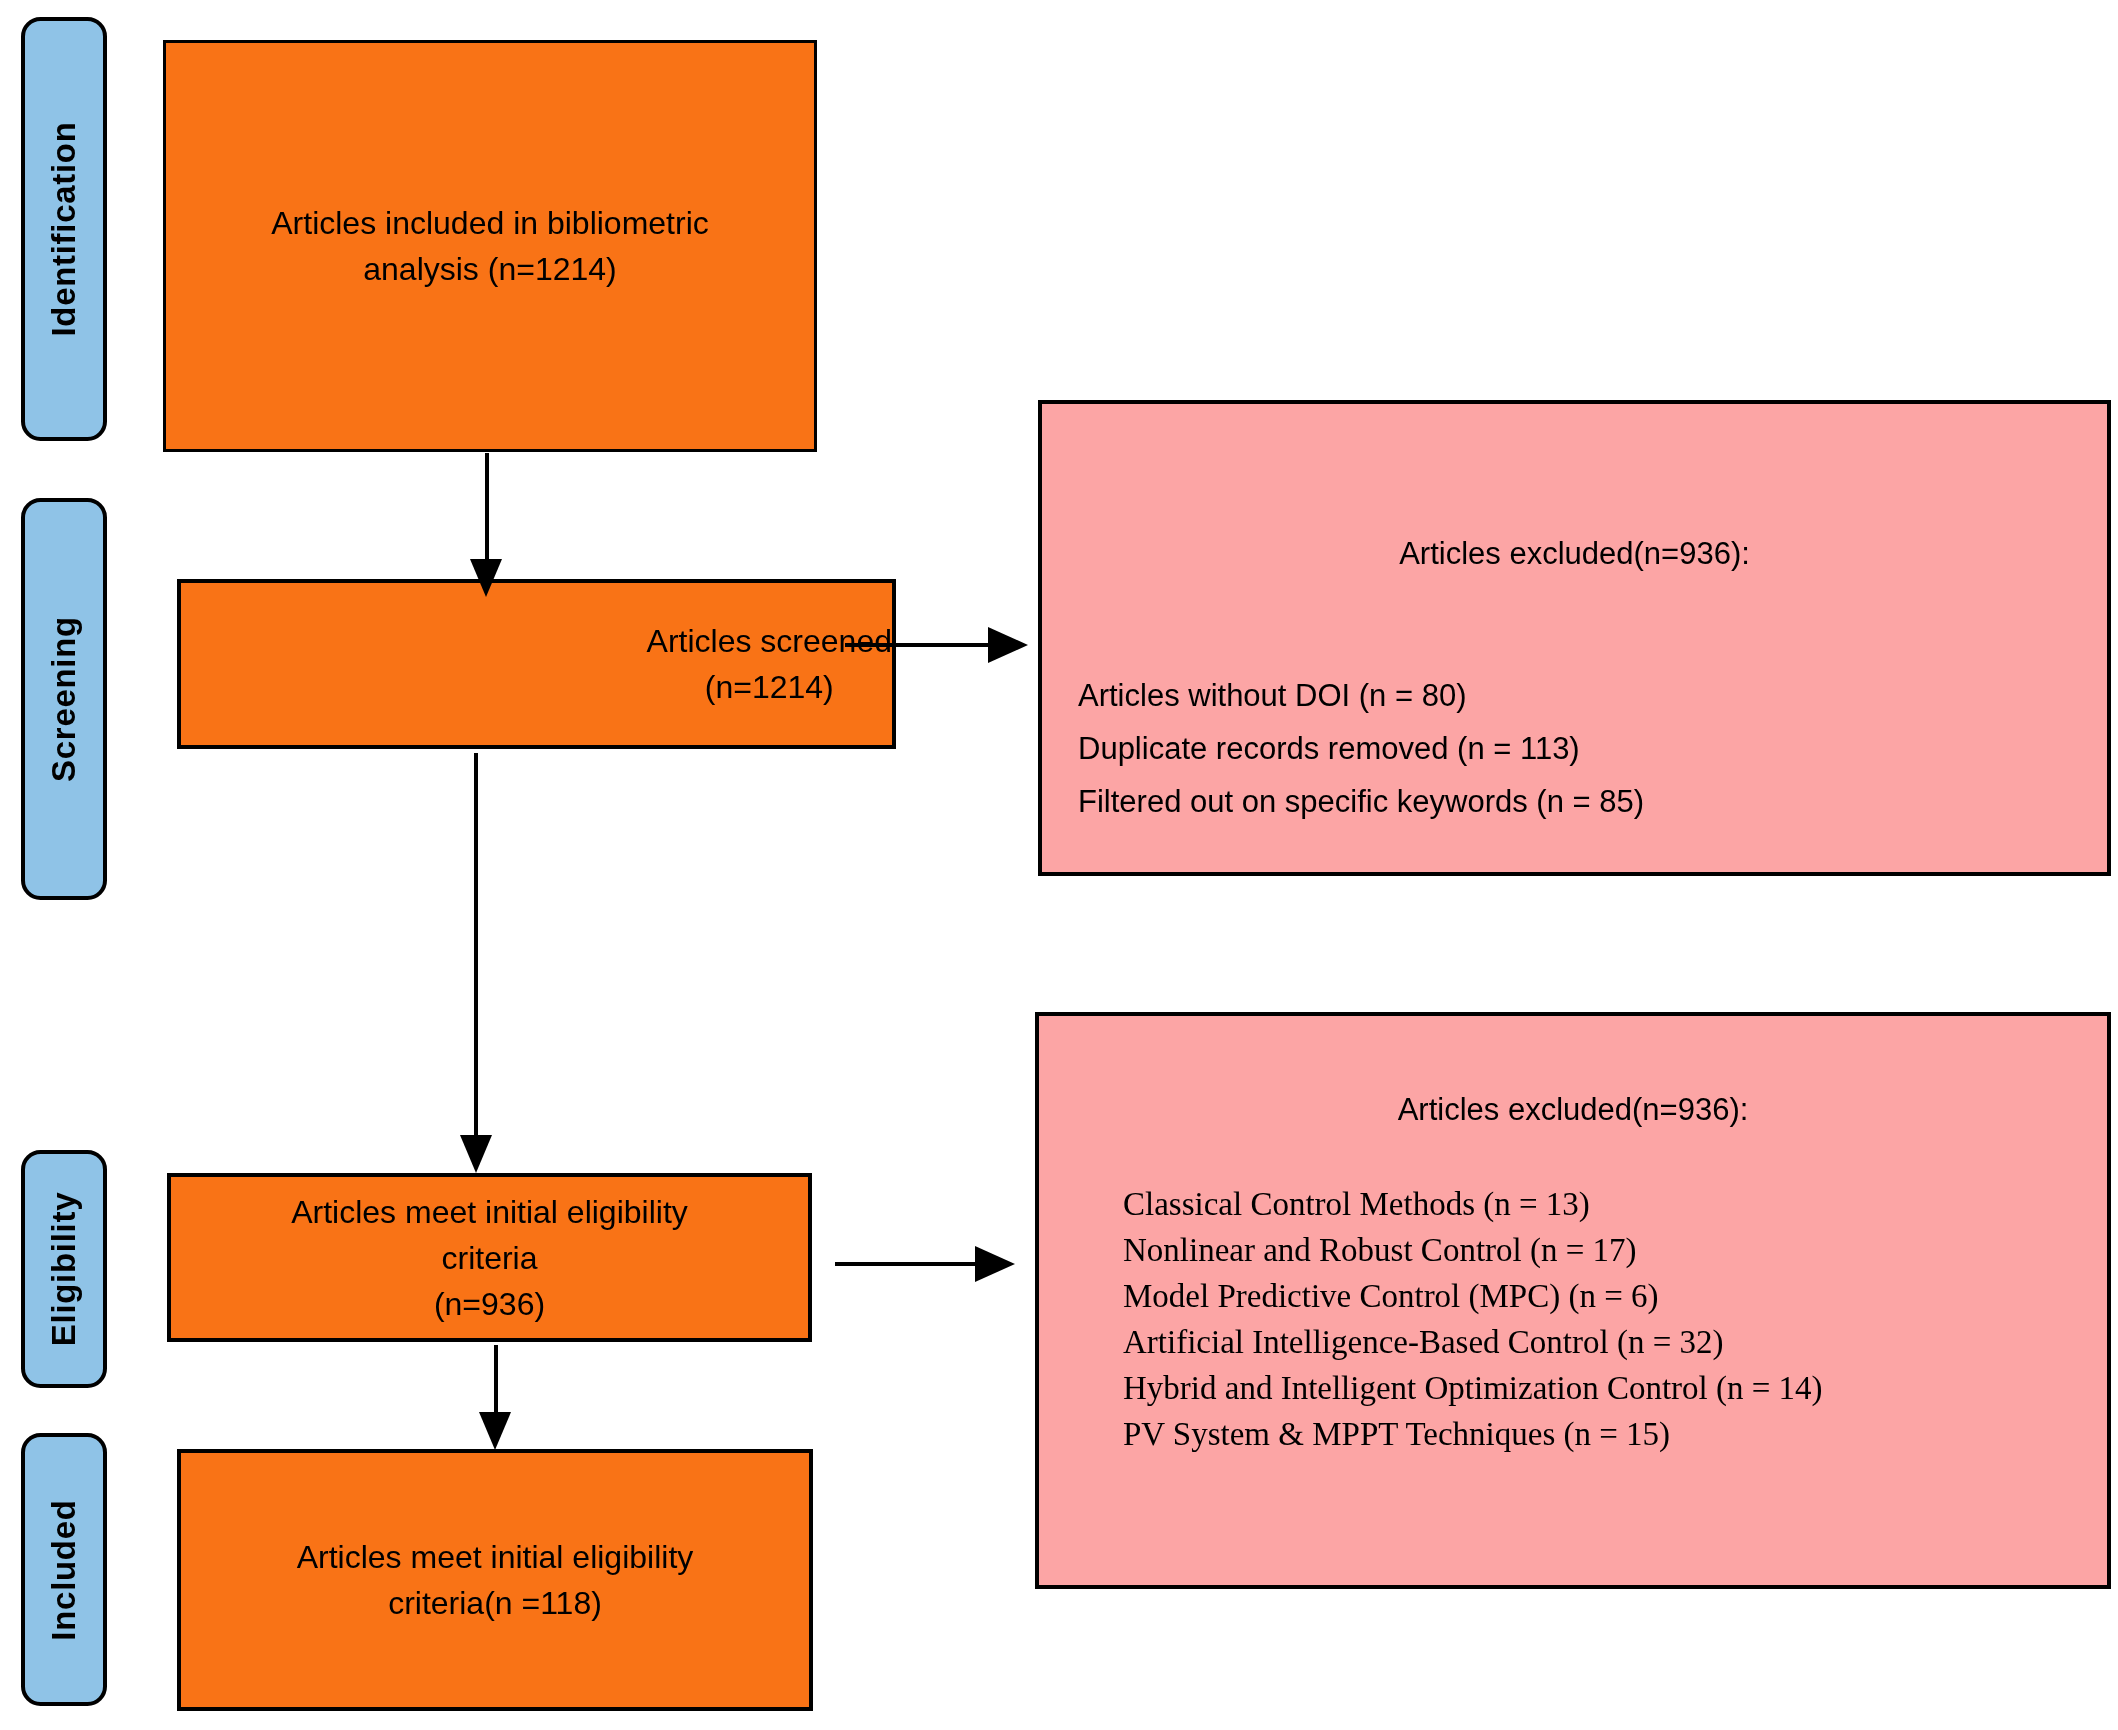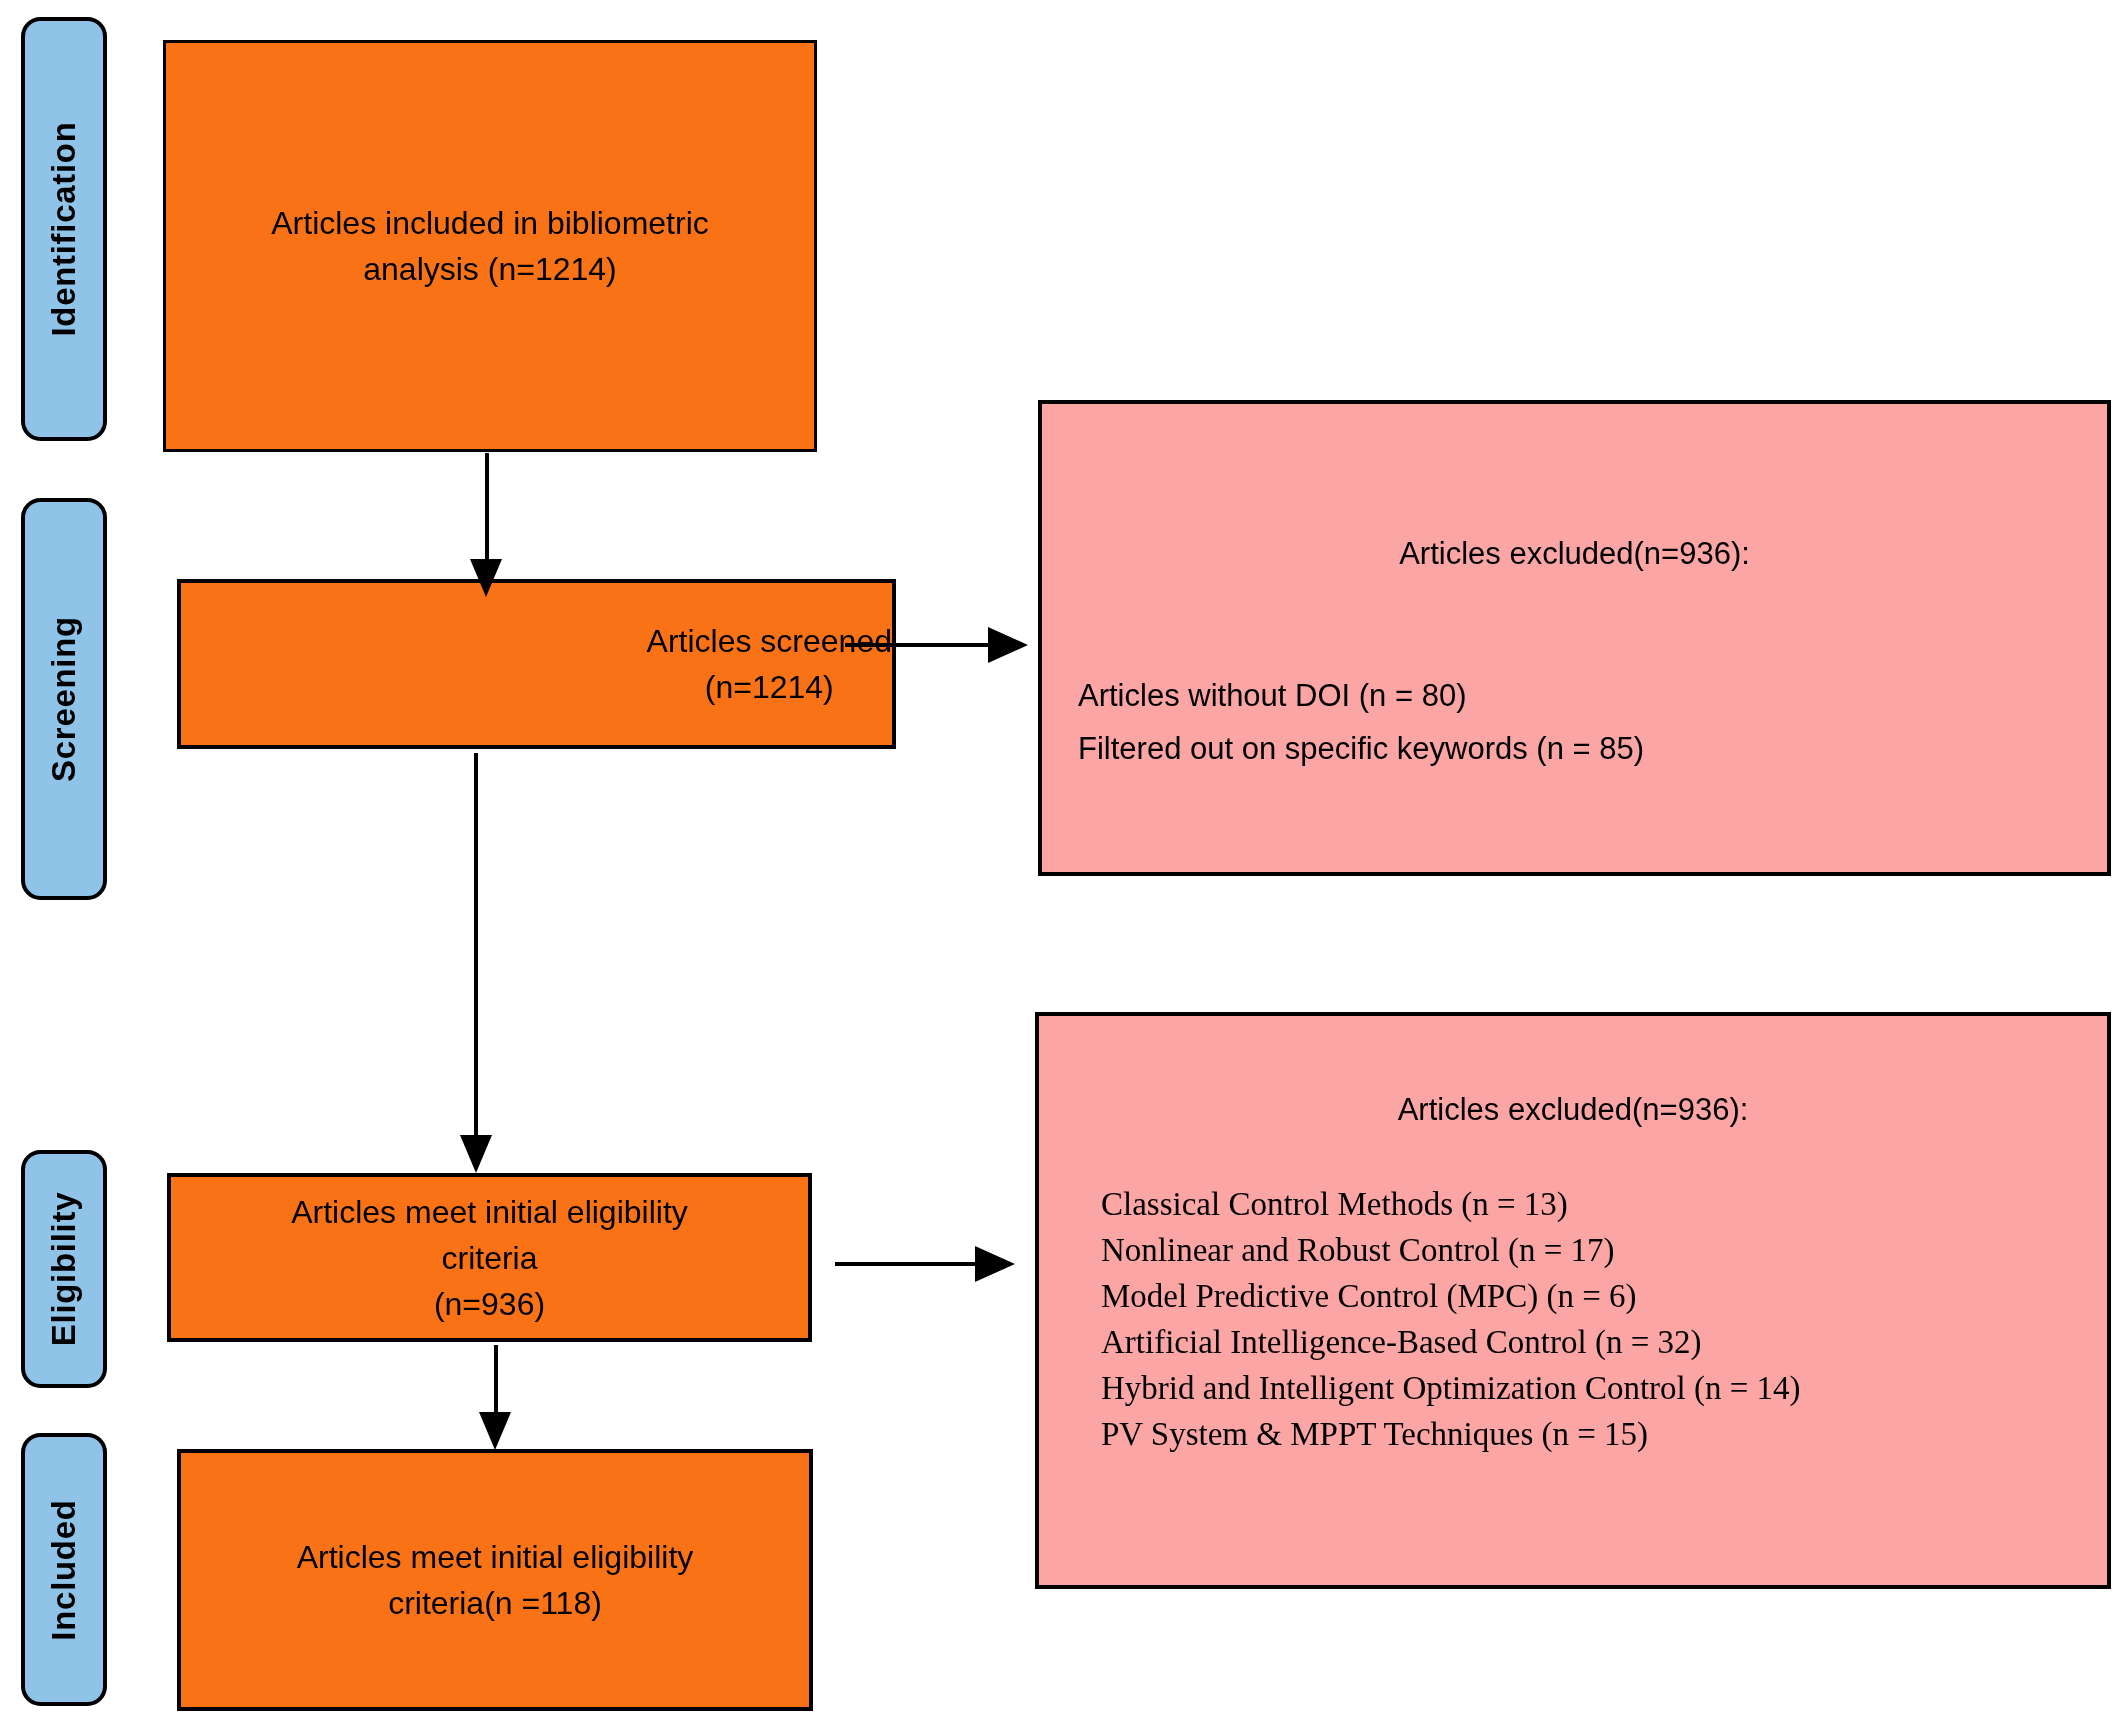--- a/index.html
+++ b/index.html
@@ -81,21 +81,21 @@
   .excl-list {
     margin-top: 94px;
     padding-left: 36px;
     padding-right: 21px;
   }
   .excl-1 .excl-item {
     font-size: 31px;
     line-height: 53px;
     font-family: "Liberation Sans", "DejaVu Sans", sans-serif;
   }
-  .excl-2 .excl-list { margin-top: 50px; padding-left: 62px; }
+  .excl-2 .excl-list { margin-top: 50px; padding-left: 84px; }
   .excl-2 .excl-item {
     font-size: 33px;
     line-height: 46px;
     font-family: "Liberation Serif", "DejaVu Serif", serif;
   }
 
   
   .arrow-line-v {
     position: absolute;
     width: 3.5px;
@@ -169,20 +169,21 @@
   </div>
   <div class="flow-box box-4">
     <span class="box-label">Articles meet initial eligibility
 criteria(n =118)</span>
   </div>
 
   <div class="excl-box excl-1">
     <div class="excl-title">Articles excluded(n=936):</div>
     <div class="excl-list">
       <div class="excl-item">Articles without DOI (n = 80)</div>
+      <div class="excl-item">Duplicate records removed (n = 113)</div>
       <div class="excl-item">Filtered out on specific keywords (n = 85)</div>
     </div>
   </div>
 
   <div class="excl-box excl-2">
     <div class="excl-title">Articles excluded(n=936):</div>
     <div class="excl-list">
       <div class="excl-item">Classical Control Methods (n = 13)</div>
       <div class="excl-item">Nonlinear and Robust Control (n = 17)</div>
       <div class="excl-item">Model Predictive Control (MPC) (n = 6)</div>

